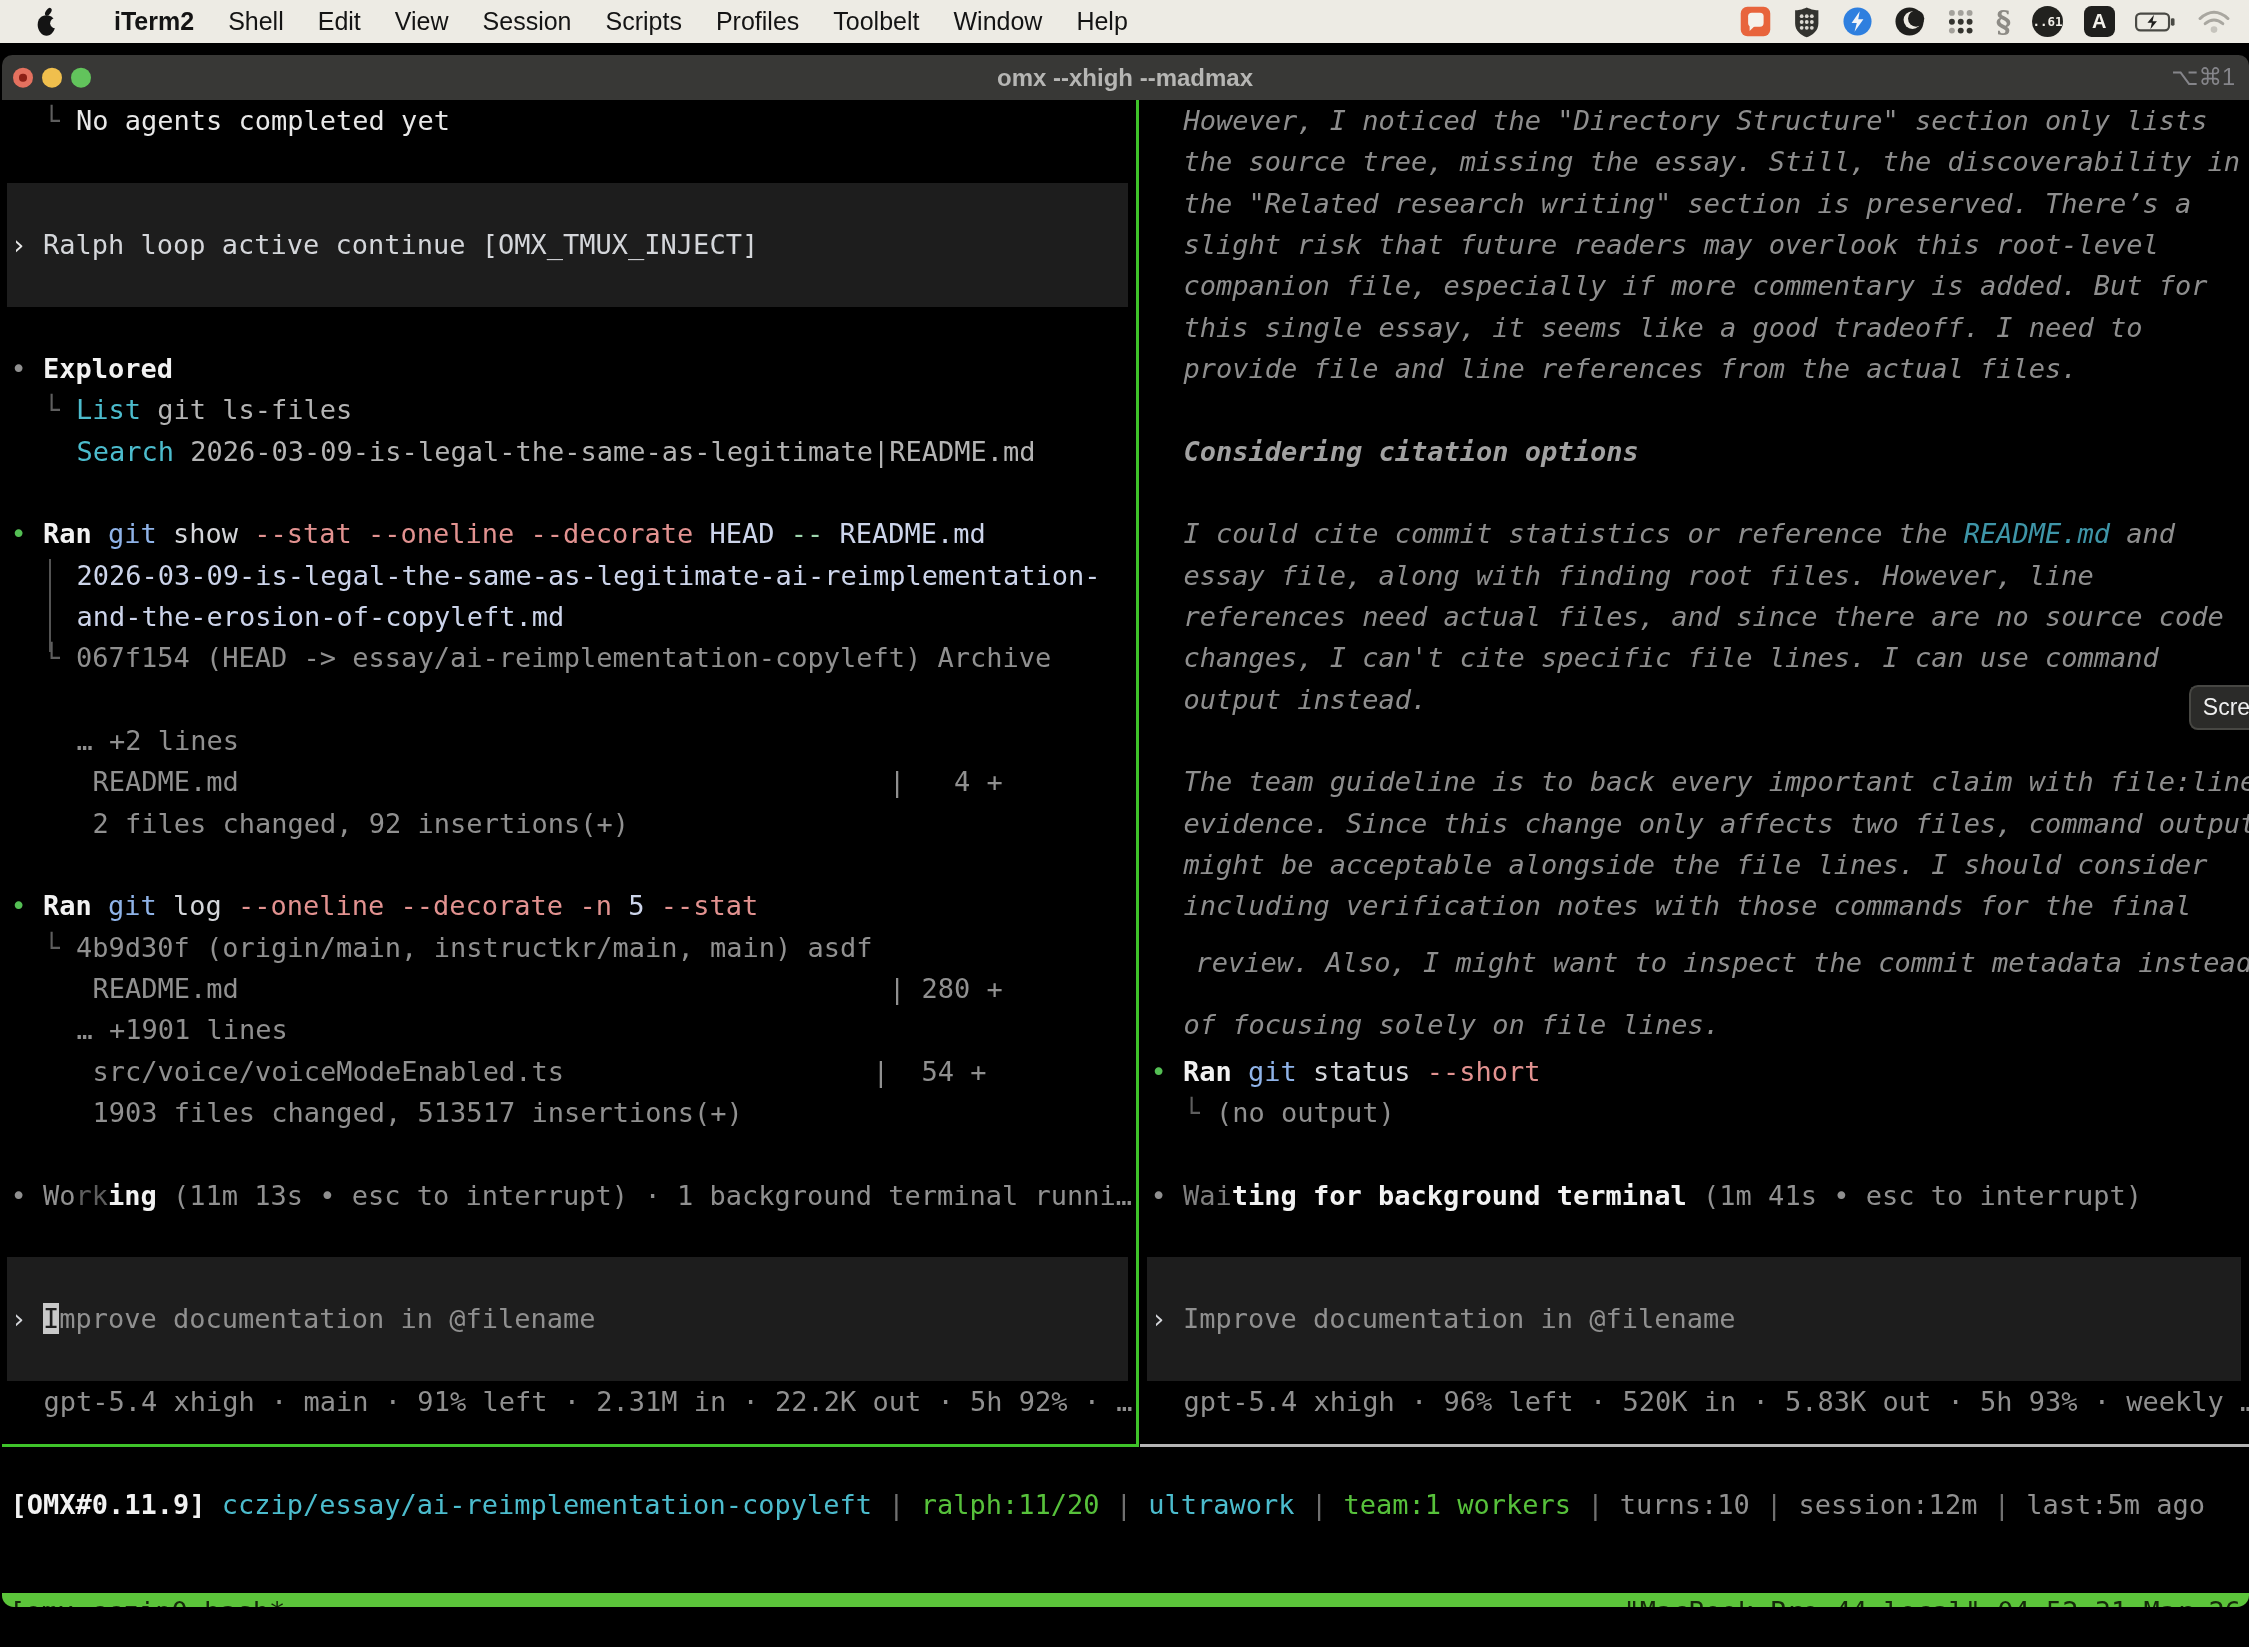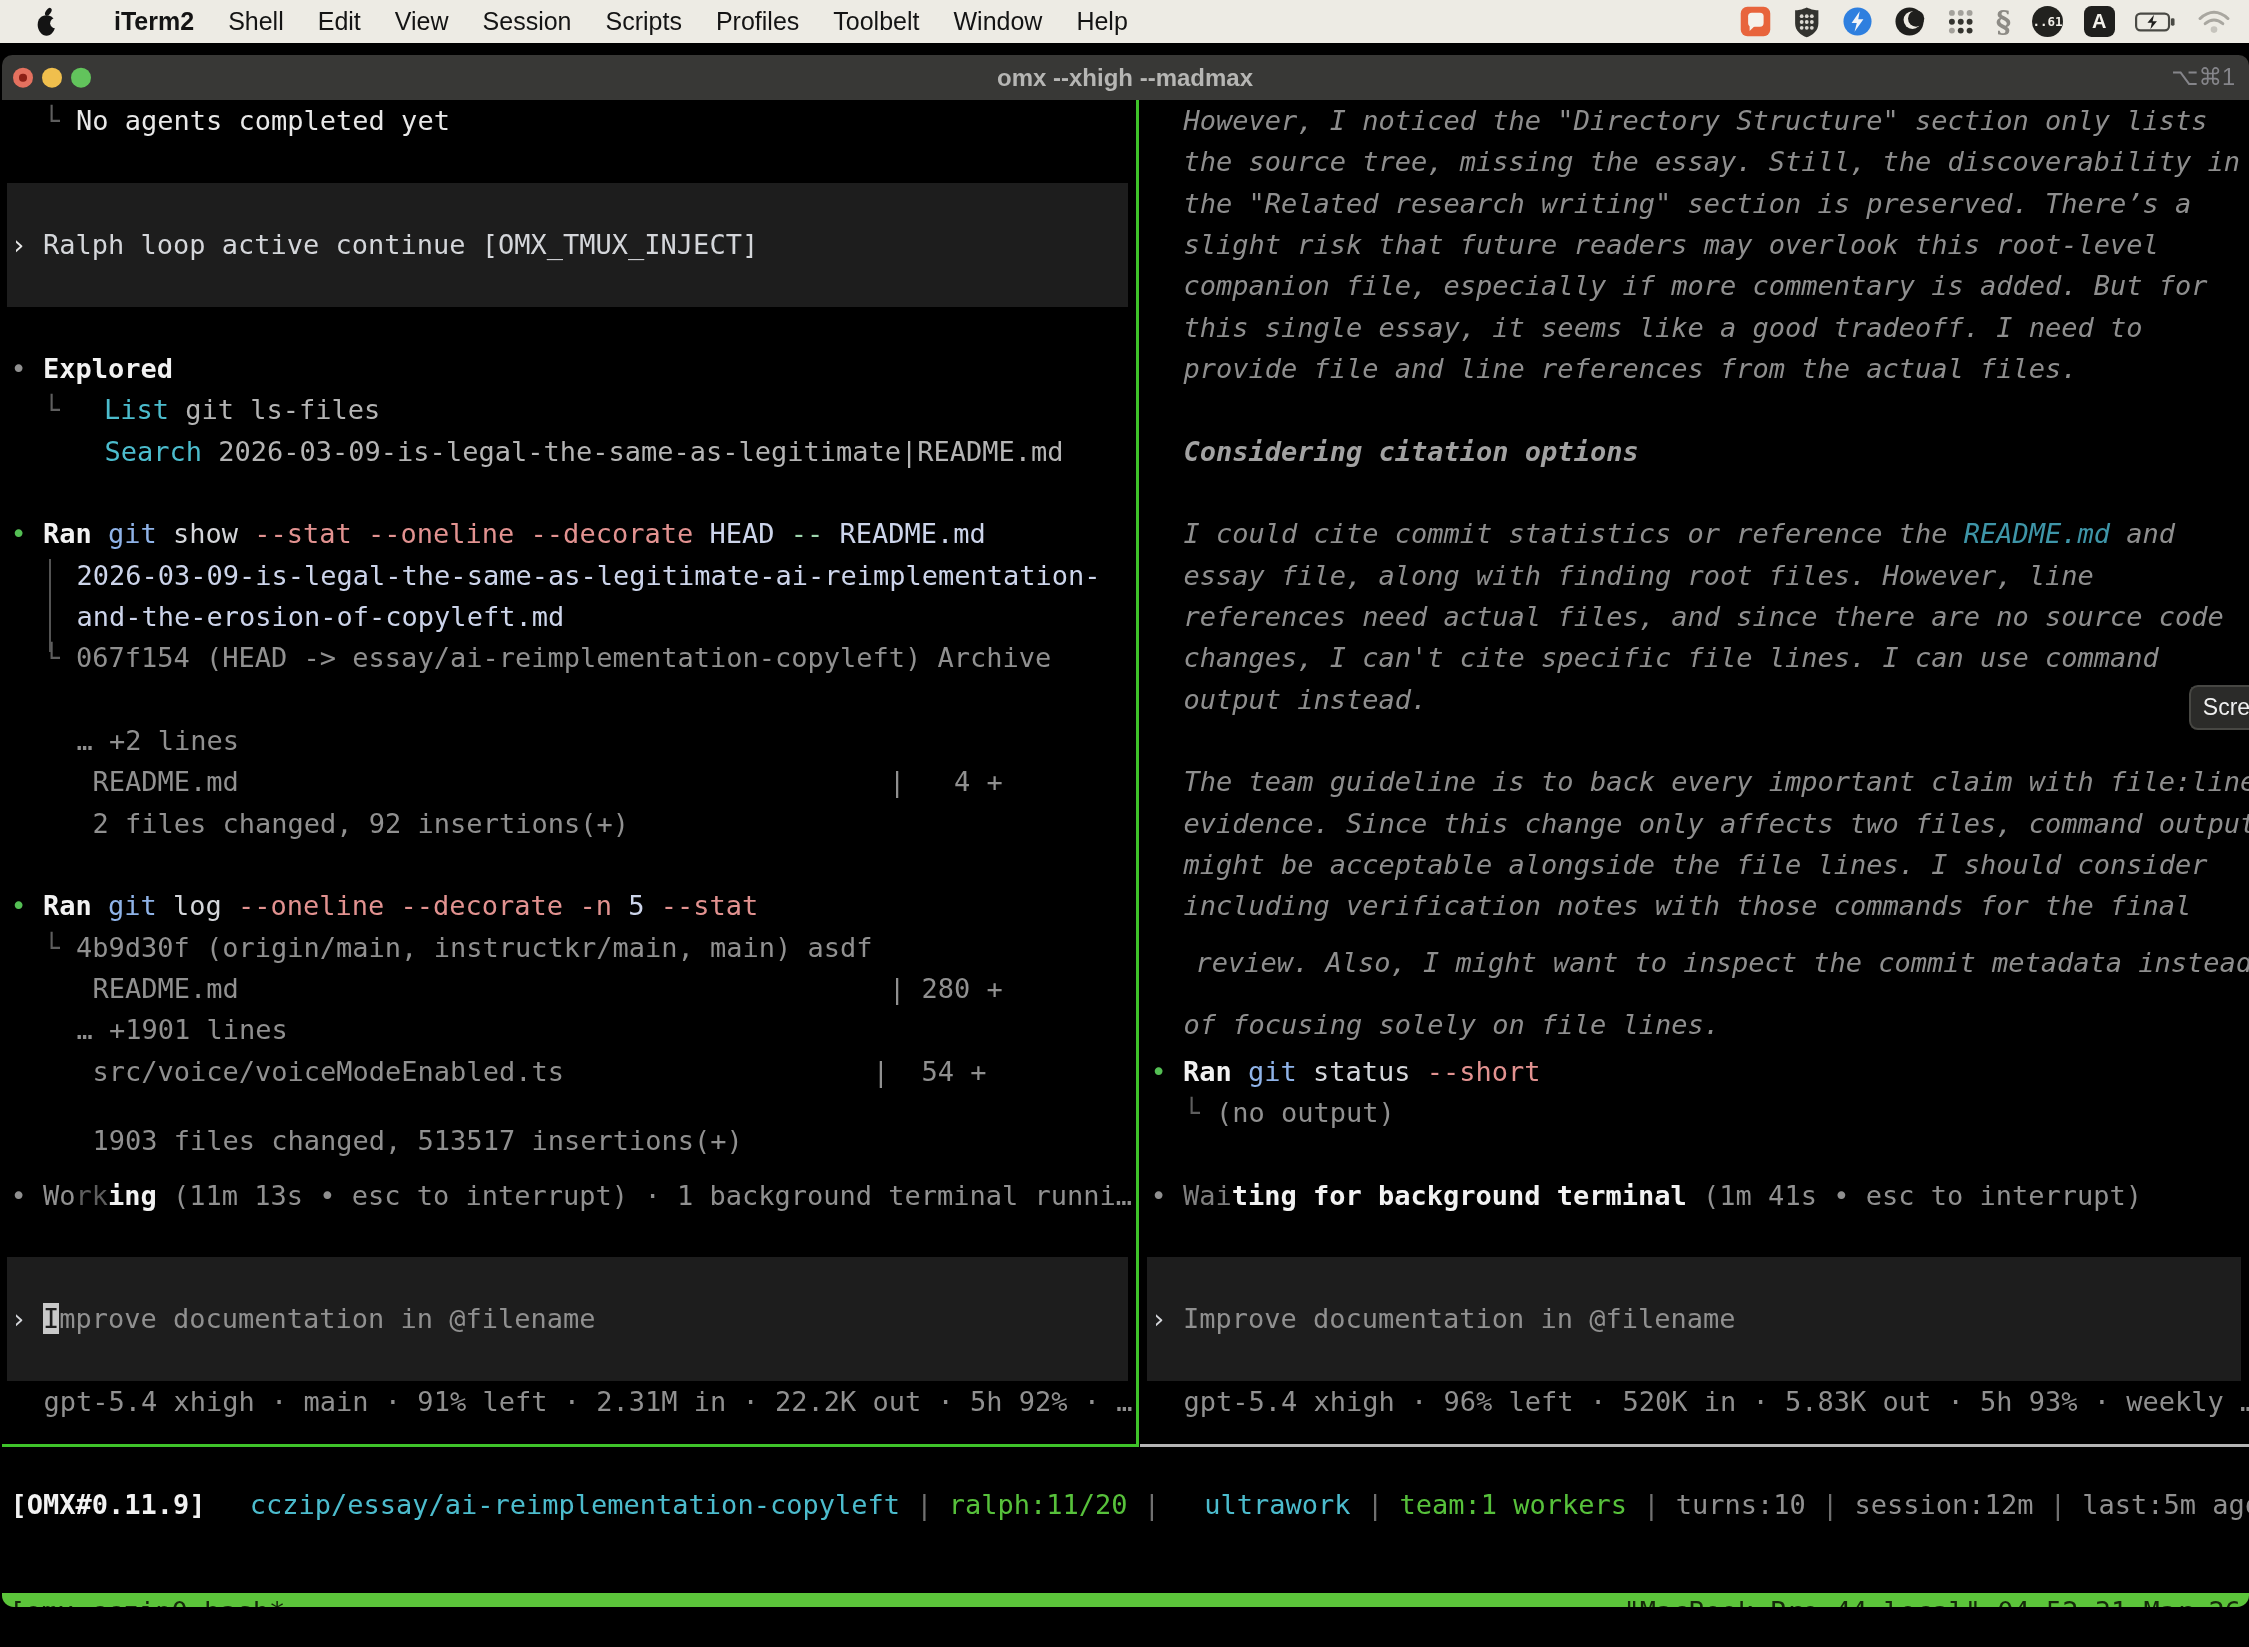--- a/index.html
+++ b/index.html
@@ -50,21 +50,21 @@
   .s-o{color:#909090;}
   .s-o2{color:#b4b4b4;}
   .s-dd{color:#5e5e5e;}
   .s-g7{color:#7e7e7e;}
   .s-bl{color:#8fb3e8;}
   .s-fl{color:#e29290;}
   .s-ar{color:#ccd4ea;}
   .s-lt{color:#d4d6da;}
   .s-gn{color:#9fd6ae;}
   .s-bg{color:#54bf54;}
-  .s-cy{color:#4cbccd;margin-left:28px;}
+  .s-cy{color:#4cbccd;}
   .s-lk{color:#3e95a8;font-style:italic;}
   .s-th{color:#8e8e8e;font-style:italic;}
   .s-tb{color:#a2a2a2;font-style:italic;font-weight:bold;}
   .s-sep{color:#707070;}
   .s-grn{color:#57c13b;}
   .s-cur{background:#c9c9c9;color:#1d1d1d;}
 
   #tree-guide{position:absolute;left:47px;top:459px;width:2.2px;height:93px;background:#535353;}
   #vdivider{position:absolute;left:1134px;top:0;width:3.7px;height:1347px;background:#3fc32a;}
   #hdiv-l{position:absolute;left:0;top:1344px;width:1134px;height:3px;background:#3fc32a;}
@@ -189,21 +189,21 @@
         <div class="tline" style="top: 496px; left: 75px;"><span class="s-ar">and-the-erosion-of-copyleft.md</span></div>
         <div class="tline" style="top: 537px; left: 42px;"><span class="s-dd">└ </span><span class="s-o">067f154 (HEAD -&gt; essay/ai-reimplementation-copyleft) Archive</span></div>
         <div class="tline" style="top: 620px; left: 75px;"><span class="s-o">… +2 lines</span></div>
         <div class="tline" style="top: 661px; left: 91px;"><span class="s-o">README.md                                        |   4 +</span></div>
         <div class="tline" style="top: 703px; left: 91px;"><span class="s-o">2 files changed, 92 insertions(+)</span></div>
         <div class="tline" style="top: 785px; left: 8.9px;"><span class="s-bg">• </span><span class="s-b">Ran </span><span class="s-bl">git </span><span class="s-lt">log </span><span class="s-fl">--oneline </span><span class="s-fl">--decorate </span><span class="s-fl">-n </span><span class="s-ar">5 </span><span class="s-fl">--stat</span></div>
         <div class="tline" style="top: 827px; left: 42px;"><span class="s-dd">└ </span><span class="s-o">4b9d30f (origin/main, instructkr/main, main) asdf</span></div>
         <div class="tline" style="top: 868px; left: 91px;"><span class="s-o">README.md                                        | 280 +</span></div>
         <div class="tline" style="top: 909px; left: 75px;"><span class="s-o">… +1901 lines</span></div>
         <div class="tline" style="top: 951px; left: 91px;"><span class="s-o">src/voice/voiceModeEnabled.ts                   |  54 +</span></div>
-        <div class="tline" style="top: 992px; left: 91px; margin-top: 28px;"><span class="s-o">1903 files changed, 513517 insertions(+)</span></div>
+        <div class="tline" style="top: 992px; left: 91px;"><span class="s-o">1903 files changed, 513517 insertions(+)</span></div>
         <div class="tline" style="top: 1075px; left: 8.9px;"><span class="s-o">• </span><span class="s-o">Wo</span><span class="s-dd">rk</span><span class="s-b">ing</span><span class="s-o"> (11m 13s • esc to interrupt) · 1 background terminal runni…</span></div>
         <div class="tbox" style="top: 1157px; height: 124px;">
           <div class="tline" style="top: 41px; left: 3px;"><span class="s-lt">› </span><span class="s-cur">I</span><span class="s-o">mprove documentation in @filename</span></div>
         </div>
         <div class="tline" style="top: 1281px; left: 42px;"><span class="s-o">gpt-5.4 xhigh · main · 91% left · 2.31M in · 22.2K out · 5h 92% · …</span></div>
       </div>
     <div id="vdivider"></div>
     <div id="pane-right" class="pane">
         <div class="tline" style="top: 0px; left: 42px;"><span class="s-th">However, I noticed the "Directory Structure" section only lists</span></div>
         <div class="tline" style="top: 41px; left: 42px;"><span class="s-th">the source tree, missing the essay. Still, the discoverability in</span></div>

